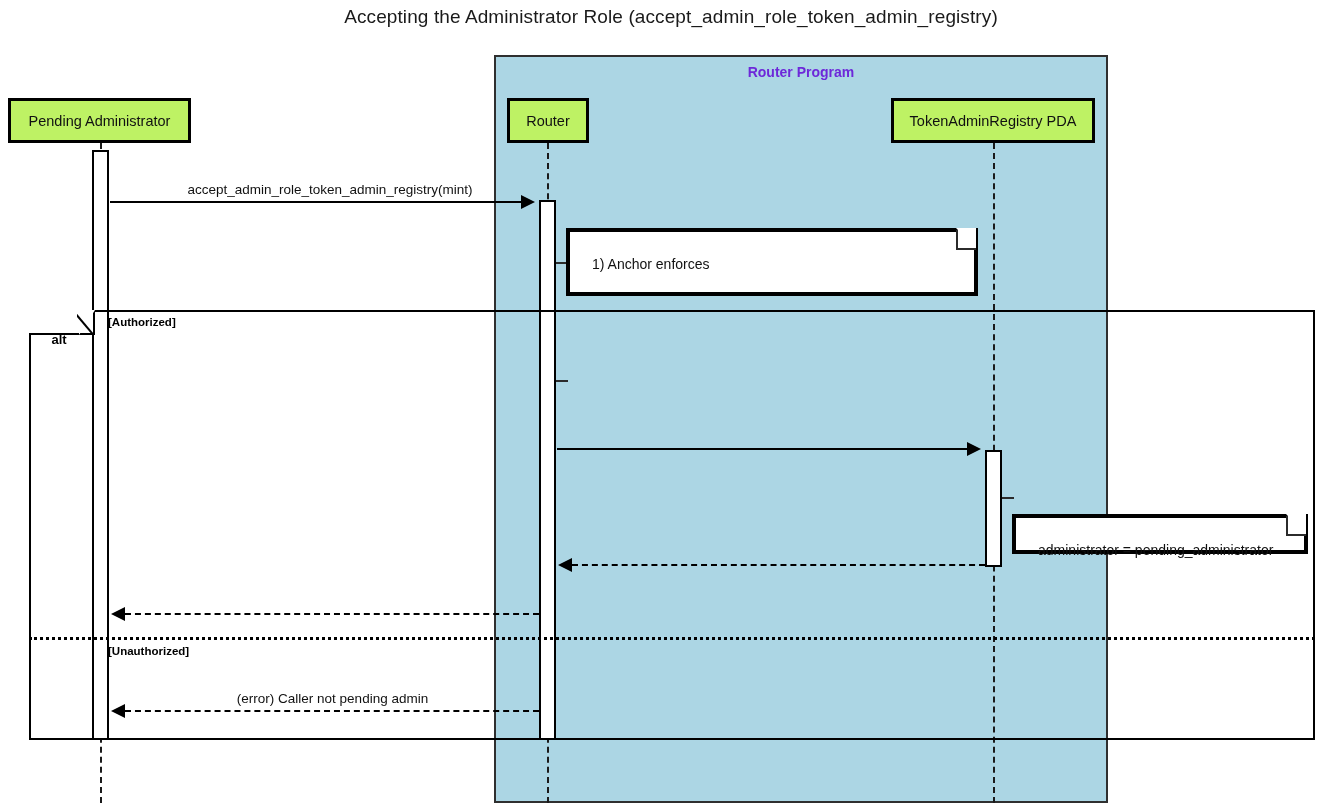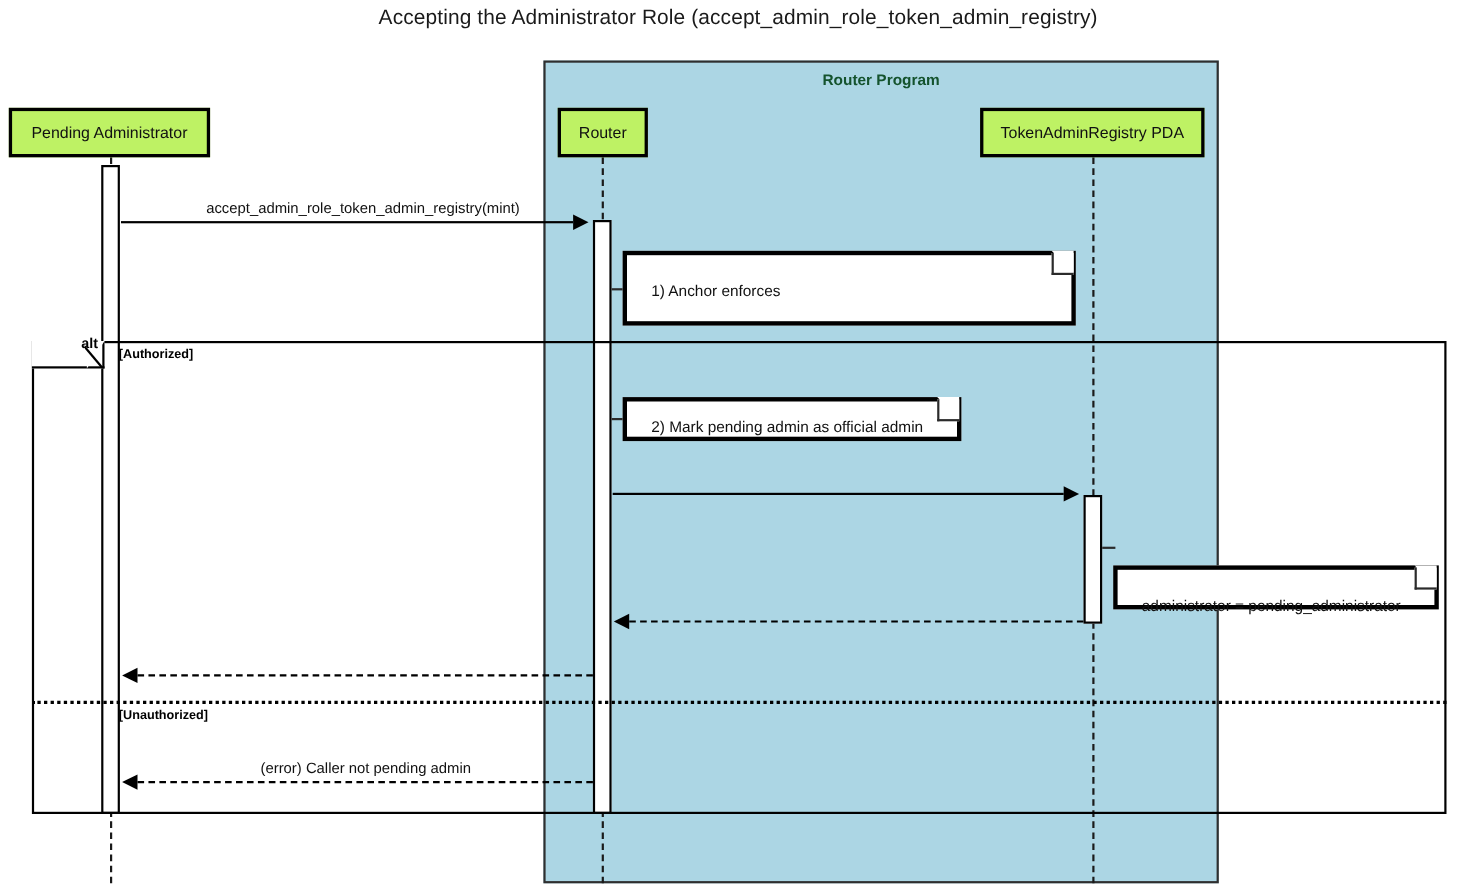--- a/index.html
+++ b/index.html
@@ -40,21 +40,21 @@
     box-sizing: border-box;
   }
   .group-label {
     position: absolute;
     left: 494px;
     top: 64px;
     width: 614px;
     text-align: center;
     font-size: 14px;
     font-weight: bold;
-    color: #14532d;
+    color: #6d28d9;
   }
   
   .participant {
     position: absolute;
     background: #bef264;
     border: 3px solid #000000;
     box-sizing: border-box;
     display: flex;
     align-items: center;
     justify-content: center;
@@ -184,23 +184,23 @@
     top: 0px;
     width: 32px;
     height: 0;
     border-top: 2px solid #000;
     transform: rotate(50deg);
     transform-origin: left top;
   }
   .alt-label {
     position: absolute;
     left: 29px;
-    top: 304px;
+    top: 332px;
     width: 60px;
-    text-align: right;
+    text-align: center;
     font-size: 13px;
     font-weight: bold;
     color: #000;
   }
   .cond-label {
     position: absolute;
     font-size: 11.5px;
     font-weight: bold;
     color: #000;
     white-space: nowrap;
@@ -252,24 +252,20 @@
   </div>
 
   <div class="alt-frame"></div>
   <div class="alt-tab"></div>
   <div class="alt-tab-cut"></div>
   <div class="alt-tab-cut-line"></div>
   <div class="alt-label">alt</div>
   <div class="cond-label" style="left:108px; top:316px;">[Authorized]</div>
 
   <div class="note-connector" style="left:556px; top:380px; width:12px;"></div>
-  <div class="note" style="left:566px; top:361px; width:308px; height:38px; display:flex; align-items:center;">
-    <div>2) Mark pending admin as official admin</div>
-    <span class="fold"></span>
-  </div>
 
   <div class="msg-line" style="left:557px; top:448px; width:410px;"></div>
   <div class="arrow-right" style="left:967px; top:442px;"></div>
 
   <div class="note-connector" style="left:1002px; top:497px; width:12px;"></div>
   <div class="note" style="left:1012px; top:478px; width:296px; height:38px; display:flex; align-items:flex-start;margin-top:36px;">
     <div>administrator = pending_administrator</div>
     <span class="fold"></span>
   </div>
 

